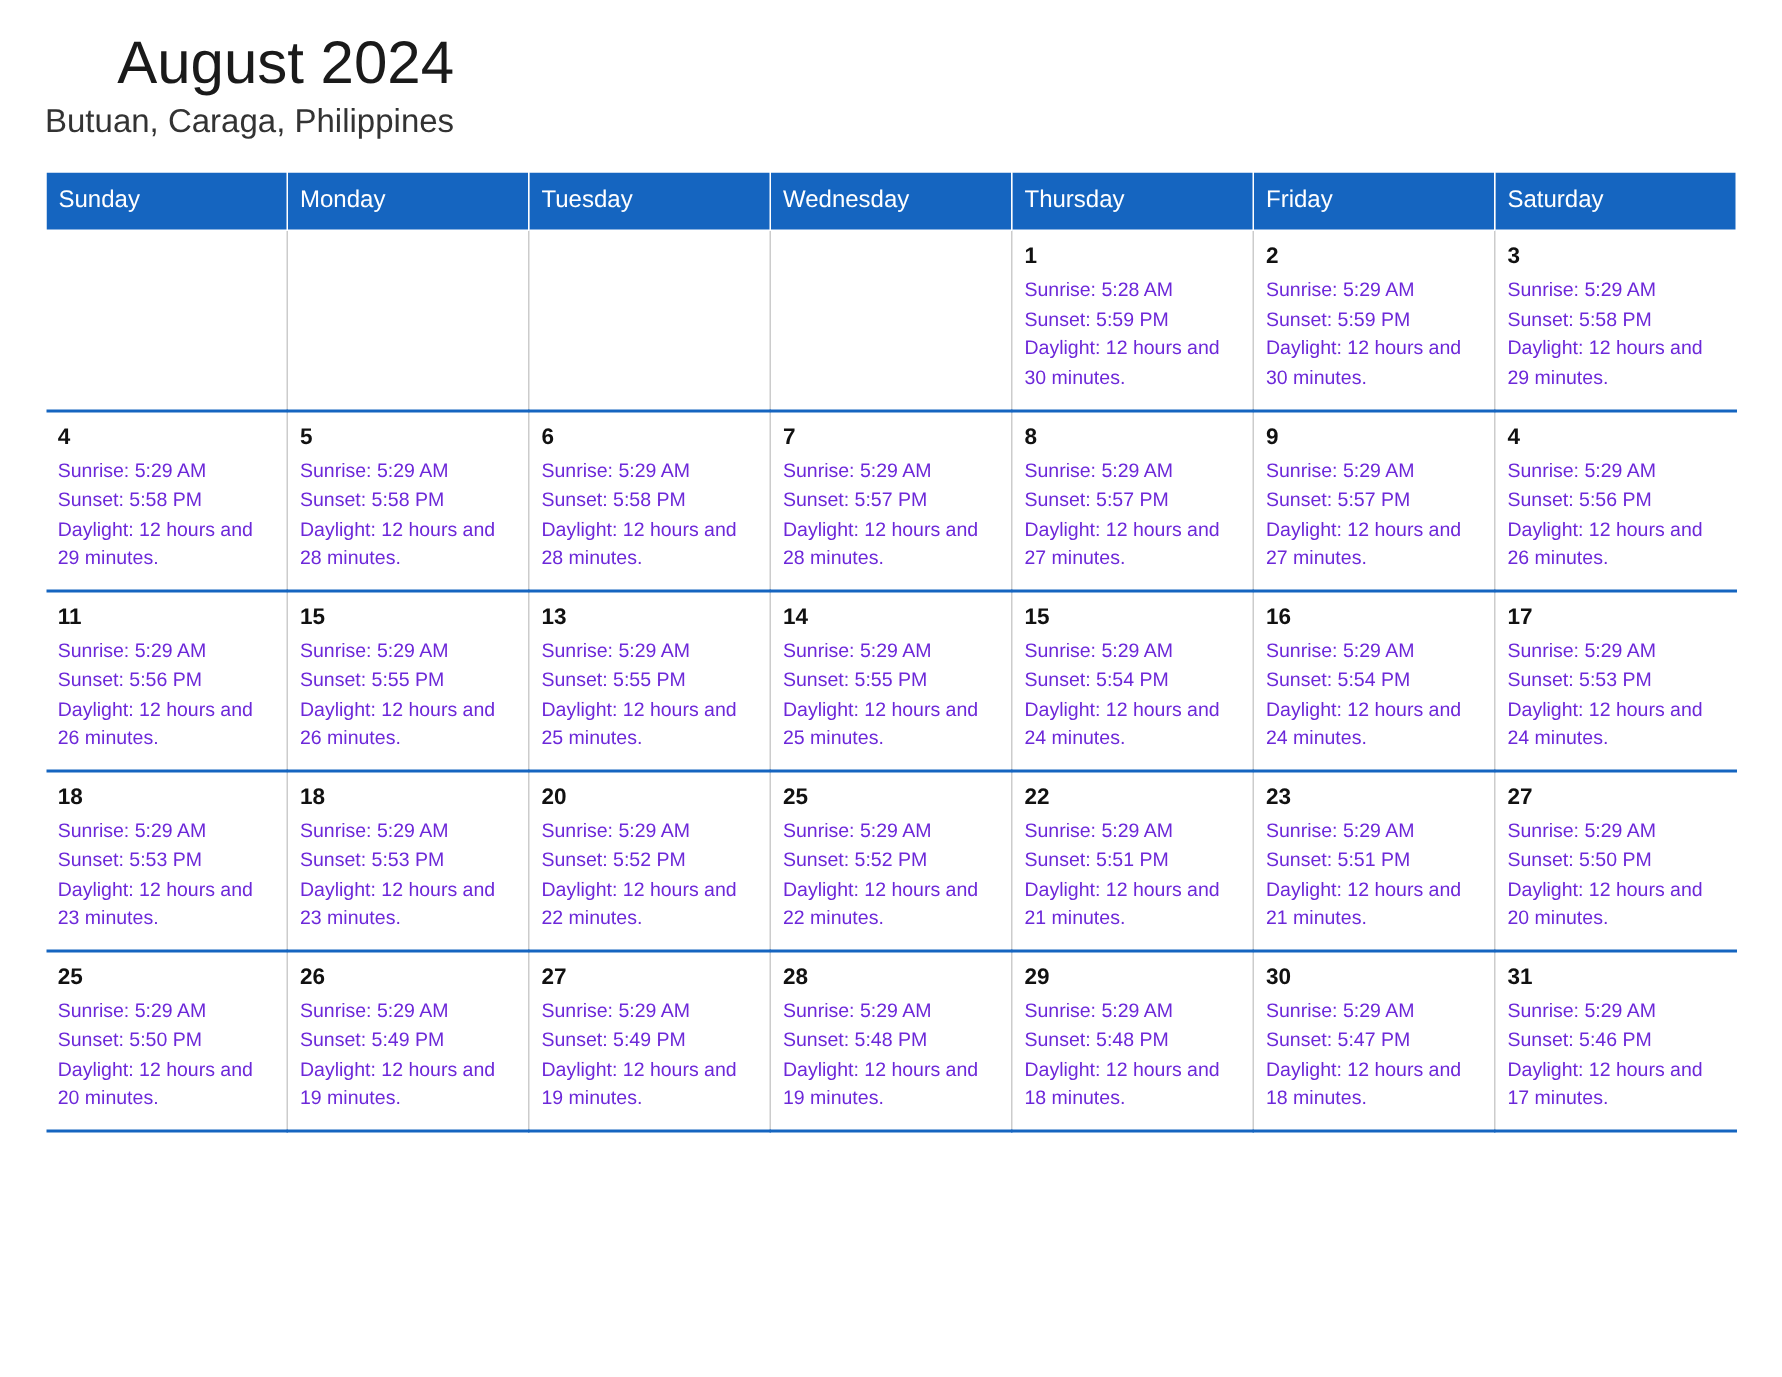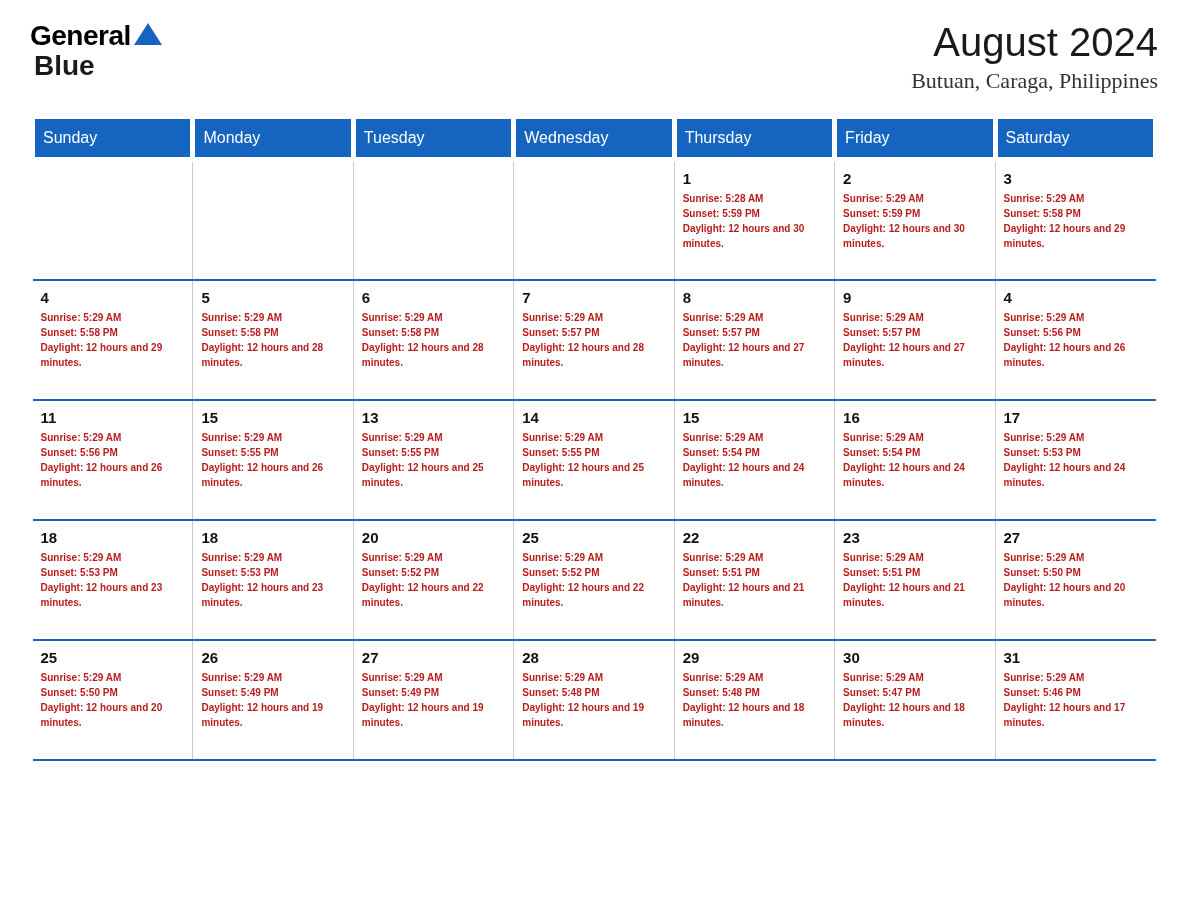--- a/index.html
+++ b/index.html
@@ -47,37 +47,36 @@
       font-size: 40px;
       font-weight: normal;
       color: #1a1a1a;
       line-height: 1.1;
     }
     .title-block h2 {
       font-size: 22px;
       font-weight: normal;
       color: #333;
       margin-top: 4px;
-      font-family: Liberation Serif, serif;
     }
     table {
       width: 100%;
       border-collapse: collapse;
       table-layout: fixed;
     }
     thead tr {
       background-color: #1565c0;
     }
     thead th {
       color: #ffffff;
       font-size: 16px;
       font-weight: normal;
       padding: 10px 8px;
       text-align: left;
-      border: 5px solid #ffffff;
+      border: 1px solid #ffffff;
       margin-top: 20px;
     }
     tbody tr {
       border-bottom: 2px solid #1565c0;
     }
     tbody td {
       padding: 8px 8px;
       font-size: 13px;
       color: #222;
       vertical-align: top;
@@ -88,42 +87,32 @@
       border-right: none;
     }
     .day-number {
       font-size: 15px;
       font-weight: bold;
       color: #111;
       display: block;
       margin-bottom: 4px;
     }
     .day-info {
-      font-size: 10px;
-      color: #b91c1c;
+      font-size: 13px;
+      color: #6d28d9;
       line-height: 1.5;
-      font-weight: bold;
     }
     .empty-cell {
       background: #fff;
     }
   </style>
 </head>
 <body>
 
 <div class="header">
-  <div class="logo">
-    <div class="logo-top">
-      <span class="logo-general">General</span>
-      <div class="logo-triangle"></div>
-    </div>
-    <div style="display:flex; align-items:center; margin-left:4px; margin-top:-2px;">
-      <span style="font-size:28px; font-weight:bold; color:#1a1a1a;">Blue</span>
-    </div>
-  </div>
   <div class="title-block">
     <h1>August 2024</h1>
     <h2>Butuan, Caraga, Philippines</h2>
   </div>
 </div>
 
 <table>
   <thead>
     <tr>
     <th>Sunday</th>

